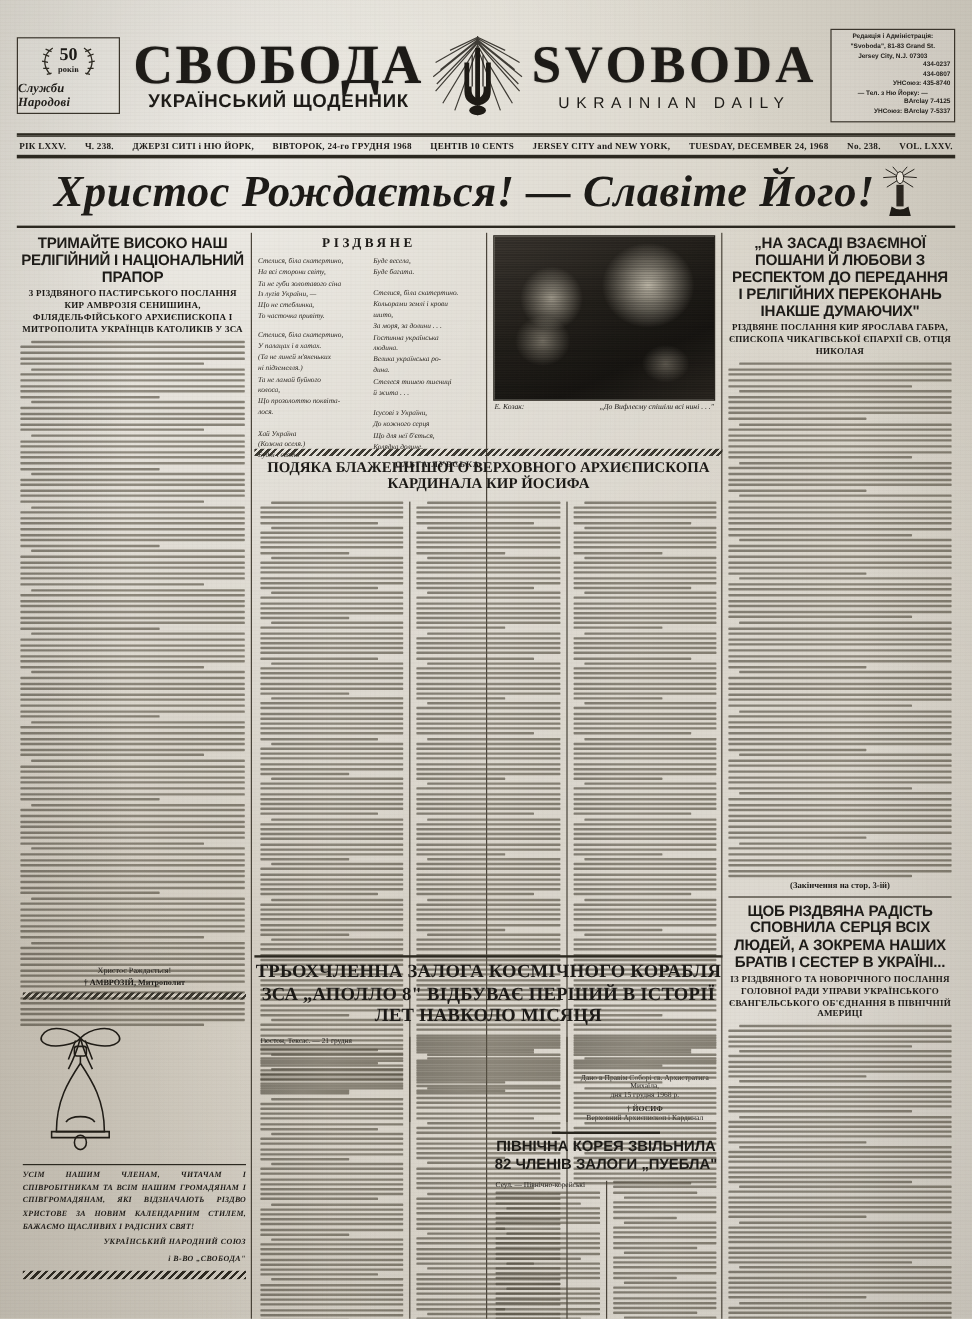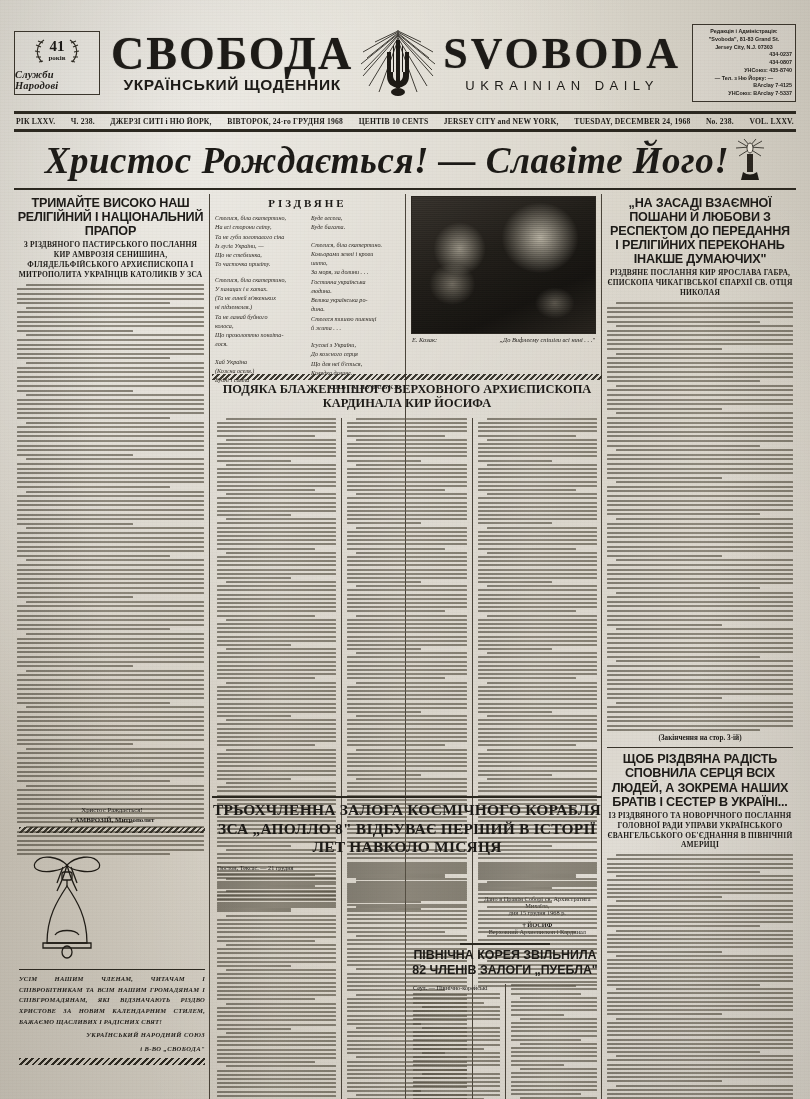--- a/index.html
+++ b/index.html
@@ -172,21 +172,21 @@
       <div class="emblem-wreath">
         <svg width="54" height="30" viewBox="0 0 54 30">
           <g fill="none" stroke="#2b2820" stroke-width="1.1">
             <path d="M14 4 C6 9,5 19,12 26"></path>
               <path d="M40 4 C48 9,49 19,42 26"></path>
             <path d="M13 7 l-5 -2 M11 11 l-5 -2 M10 16 l-5 -1 M11 21 l-5 0 M13 25 l-4 1"></path>
             <path d="M41 7 l5 -2 M43 11 l5 -2 M44 16 l5 -1 M43 21 l5 0 M41 25 l4 1"></path>
           </g>
         </svg>
         <div style="z-index:2;text-align:center">
-          <div class="emblem-75">41</div>
+          <div class="emblem-75">50</div>
           <div class="emblem-yrs">років</div>
         </div>
       </div>
       <div class="emblem-motto">Служби Народові</div>
     </div>
 
     <div class="mast-mid">
       <div class="mast-left-t">
         <div class="title-cyr">СВОБОДА</div>
         <div class="sub-cyr">УКРАЇНСЬКИЙ ЩОДЕННИК</div>

